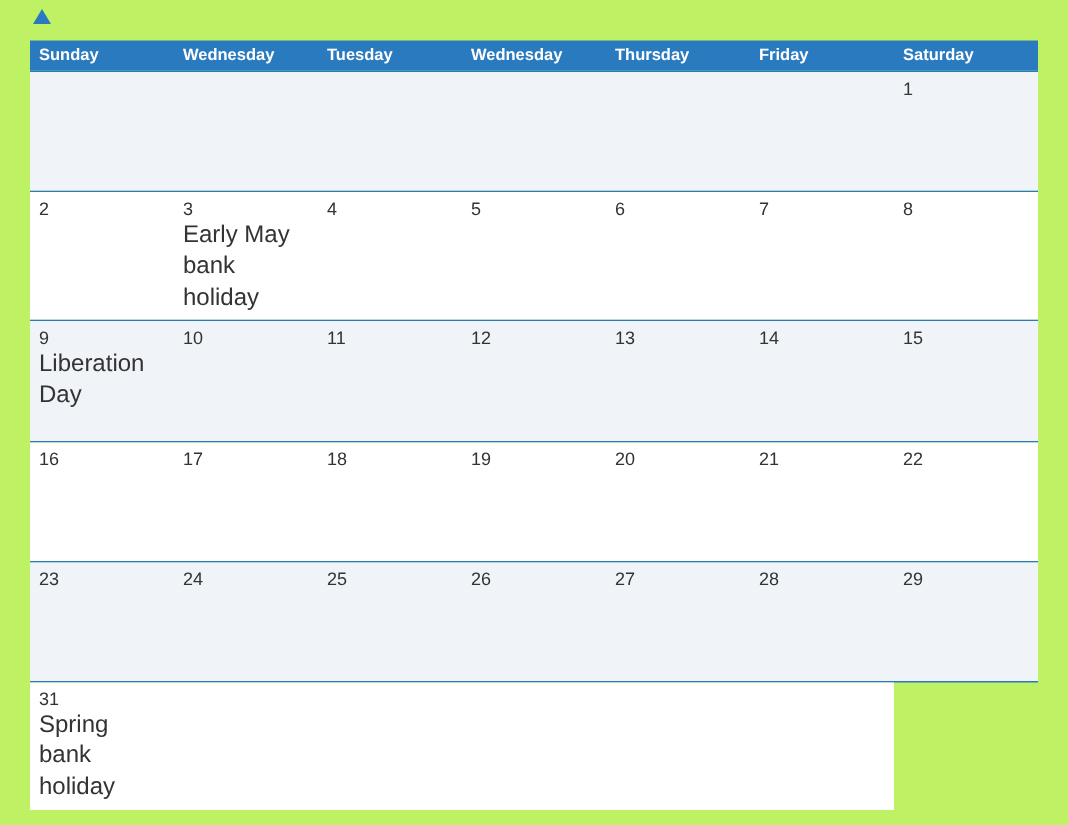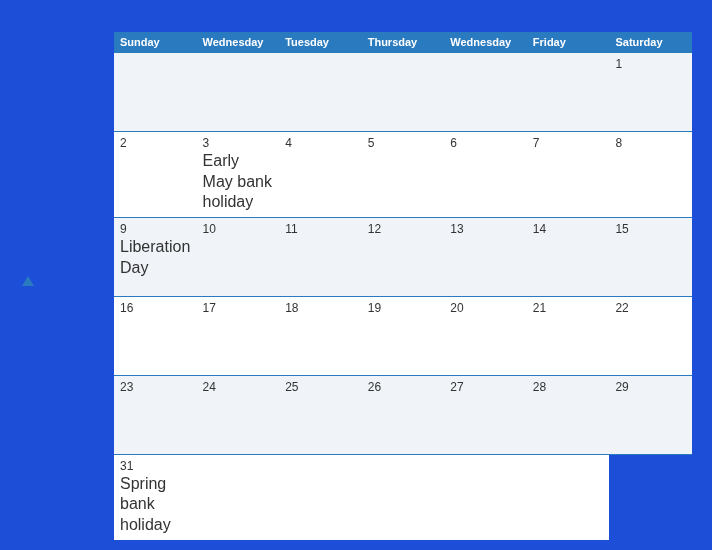--- a/index.html
+++ b/index.html
@@ -6,24 +6,24 @@
     body {
       width: 712px;
       height: 550px;
       background: #fff;
       font-family: Arial, sans-serif;
       overflow: hidden;
     }
     .page {
       width: 712px;
       height: 550px;
-      background: #1d4ed8;
-      padding: 32px 20px 10px 20px;
-      display: flex;
-      flex-direction: row;
+      background: #bef264;
+      padding: 6px 20px 10px 20px;
+      display: flex;
+      flex-direction: column;
     }
     .header {
       display: flex;
       align-items: center;
       justify-content: space-between;
       margin-bottom: 10px;
     }
     .logo {
       display: flex;
       flex-direction: column;
@@ -132,22 +132,22 @@
     </div>
     <div class="title"></div>
     <div class="country"></div>
   </div>
 
   <div class="calendar">
     <div class="cal-header">
       <div class="cal-header-cell">Sunday</div>
       <div class="cal-header-cell">Wednesday</div>
       <div class="cal-header-cell">Tuesday</div>
+      <div class="cal-header-cell">Wednesday</div>
       <div class="cal-header-cell">Thursday</div>
-      <div class="cal-header-cell">Wednesday</div>
       <div class="cal-header-cell">Friday</div>
       <div class="cal-header-cell">Saturday</div>
     </div>
     <div class="cal-body" id="cal-body">
     <div class="cal-week">
           <div class="cal-cell shade"></div>
           <div class="cal-cell shade"></div>
           <div class="cal-cell shade"></div>
           <div class="cal-cell shade"></div>
           <div class="cal-cell shade"></div>

